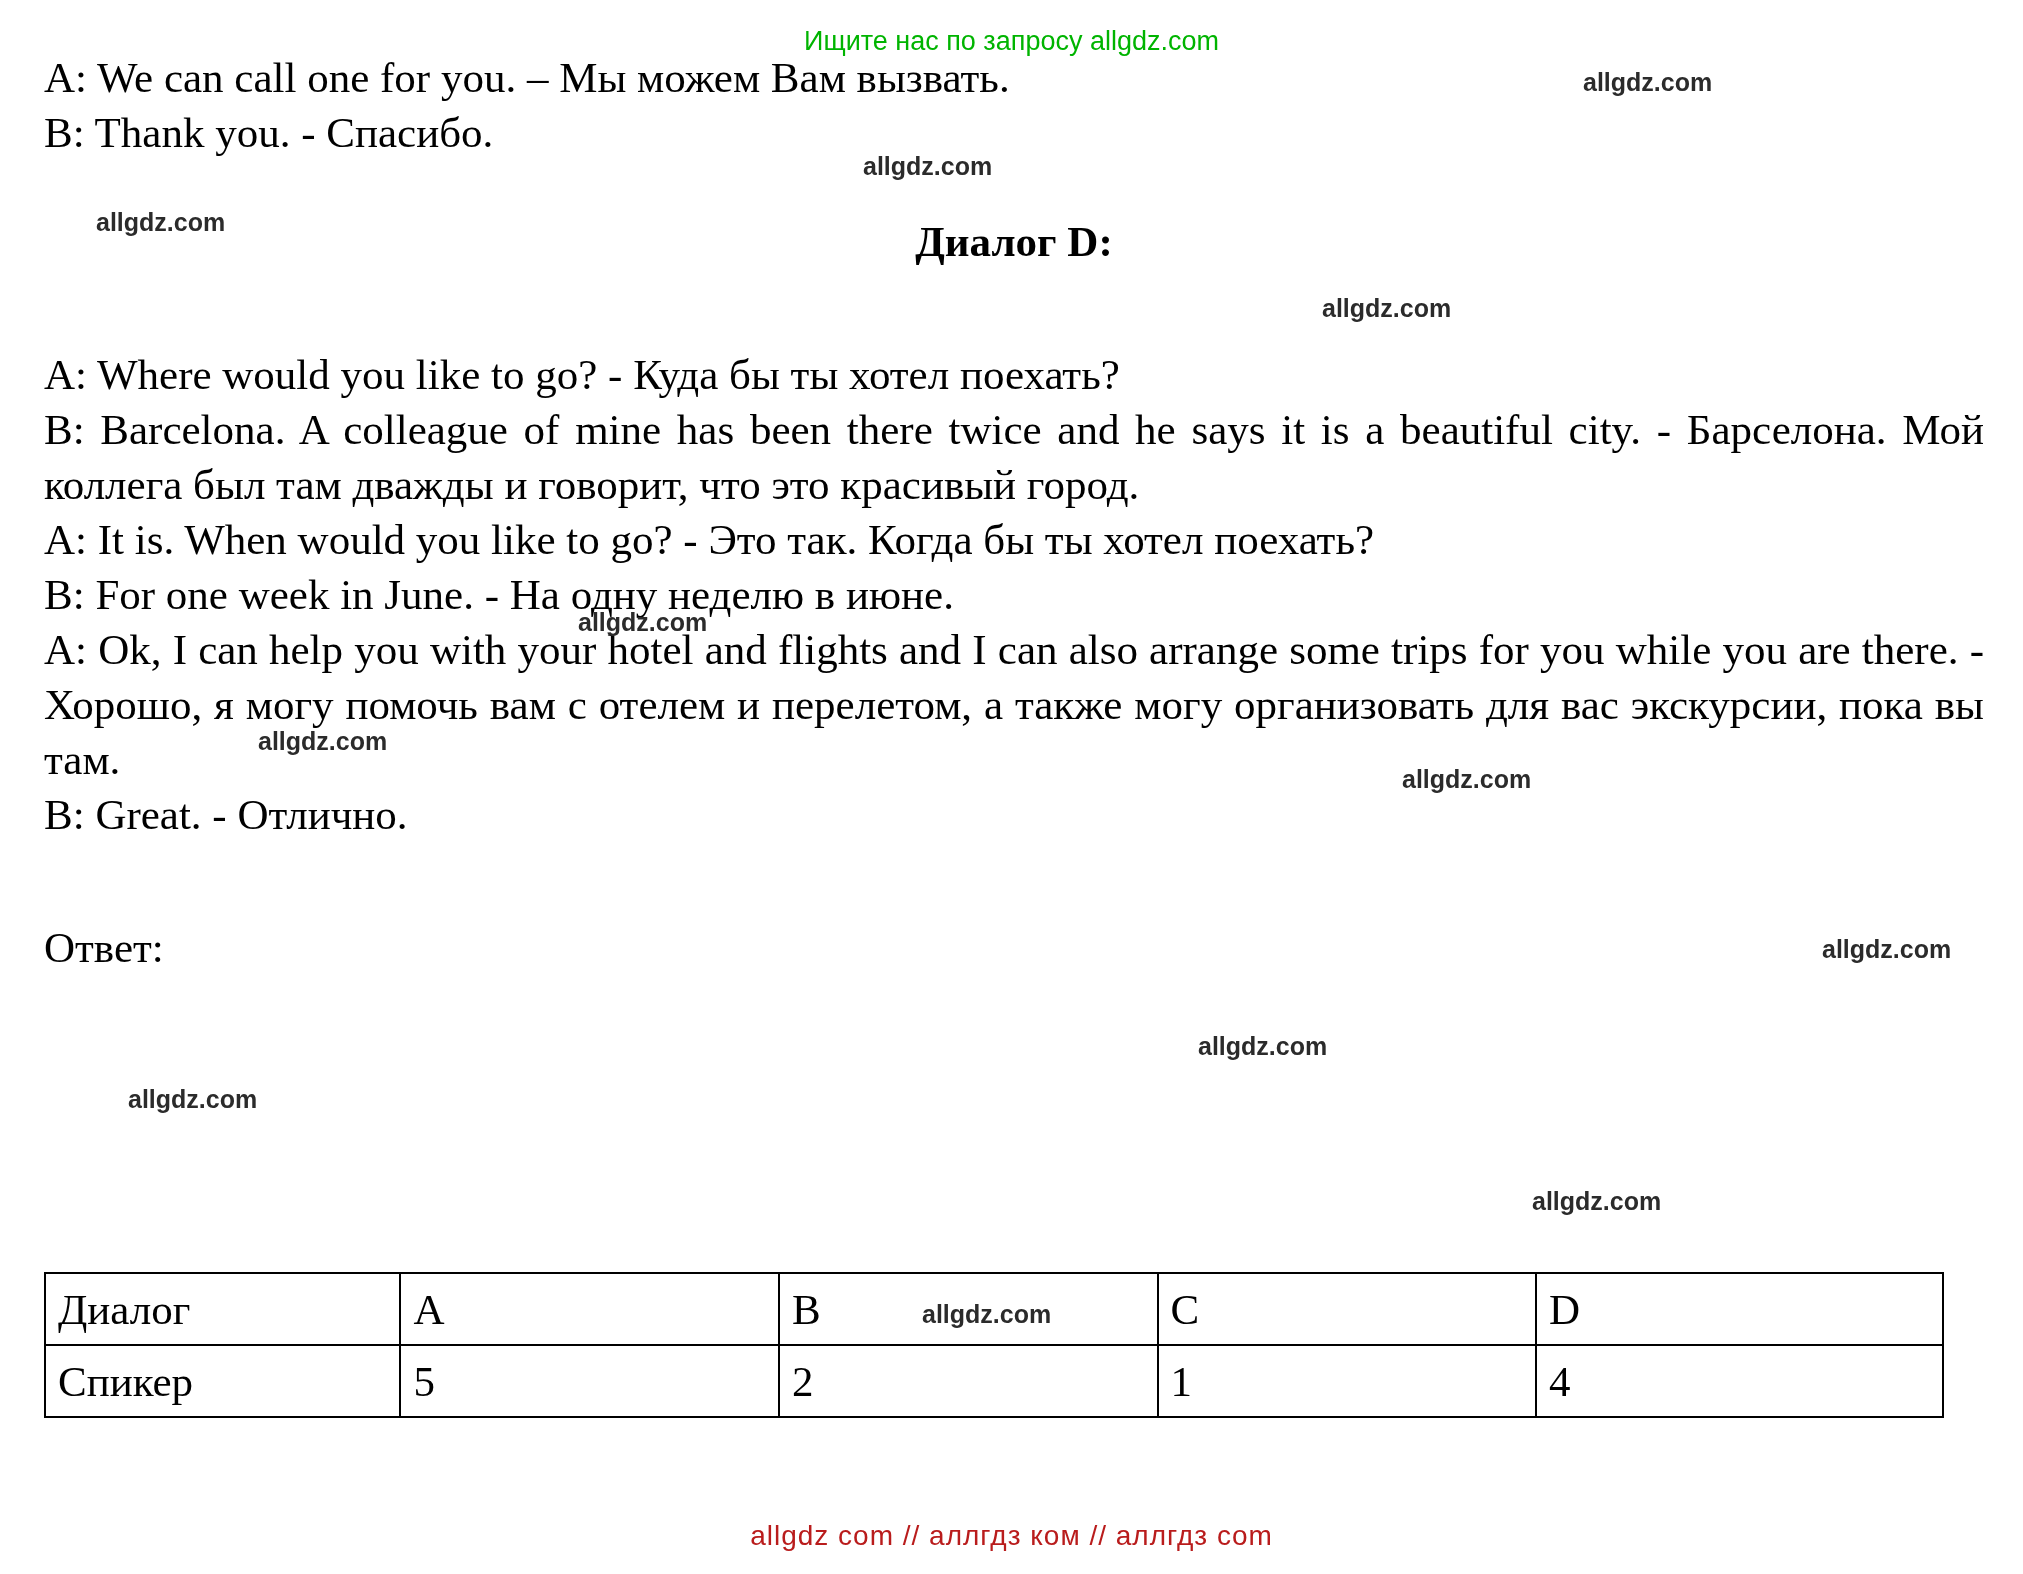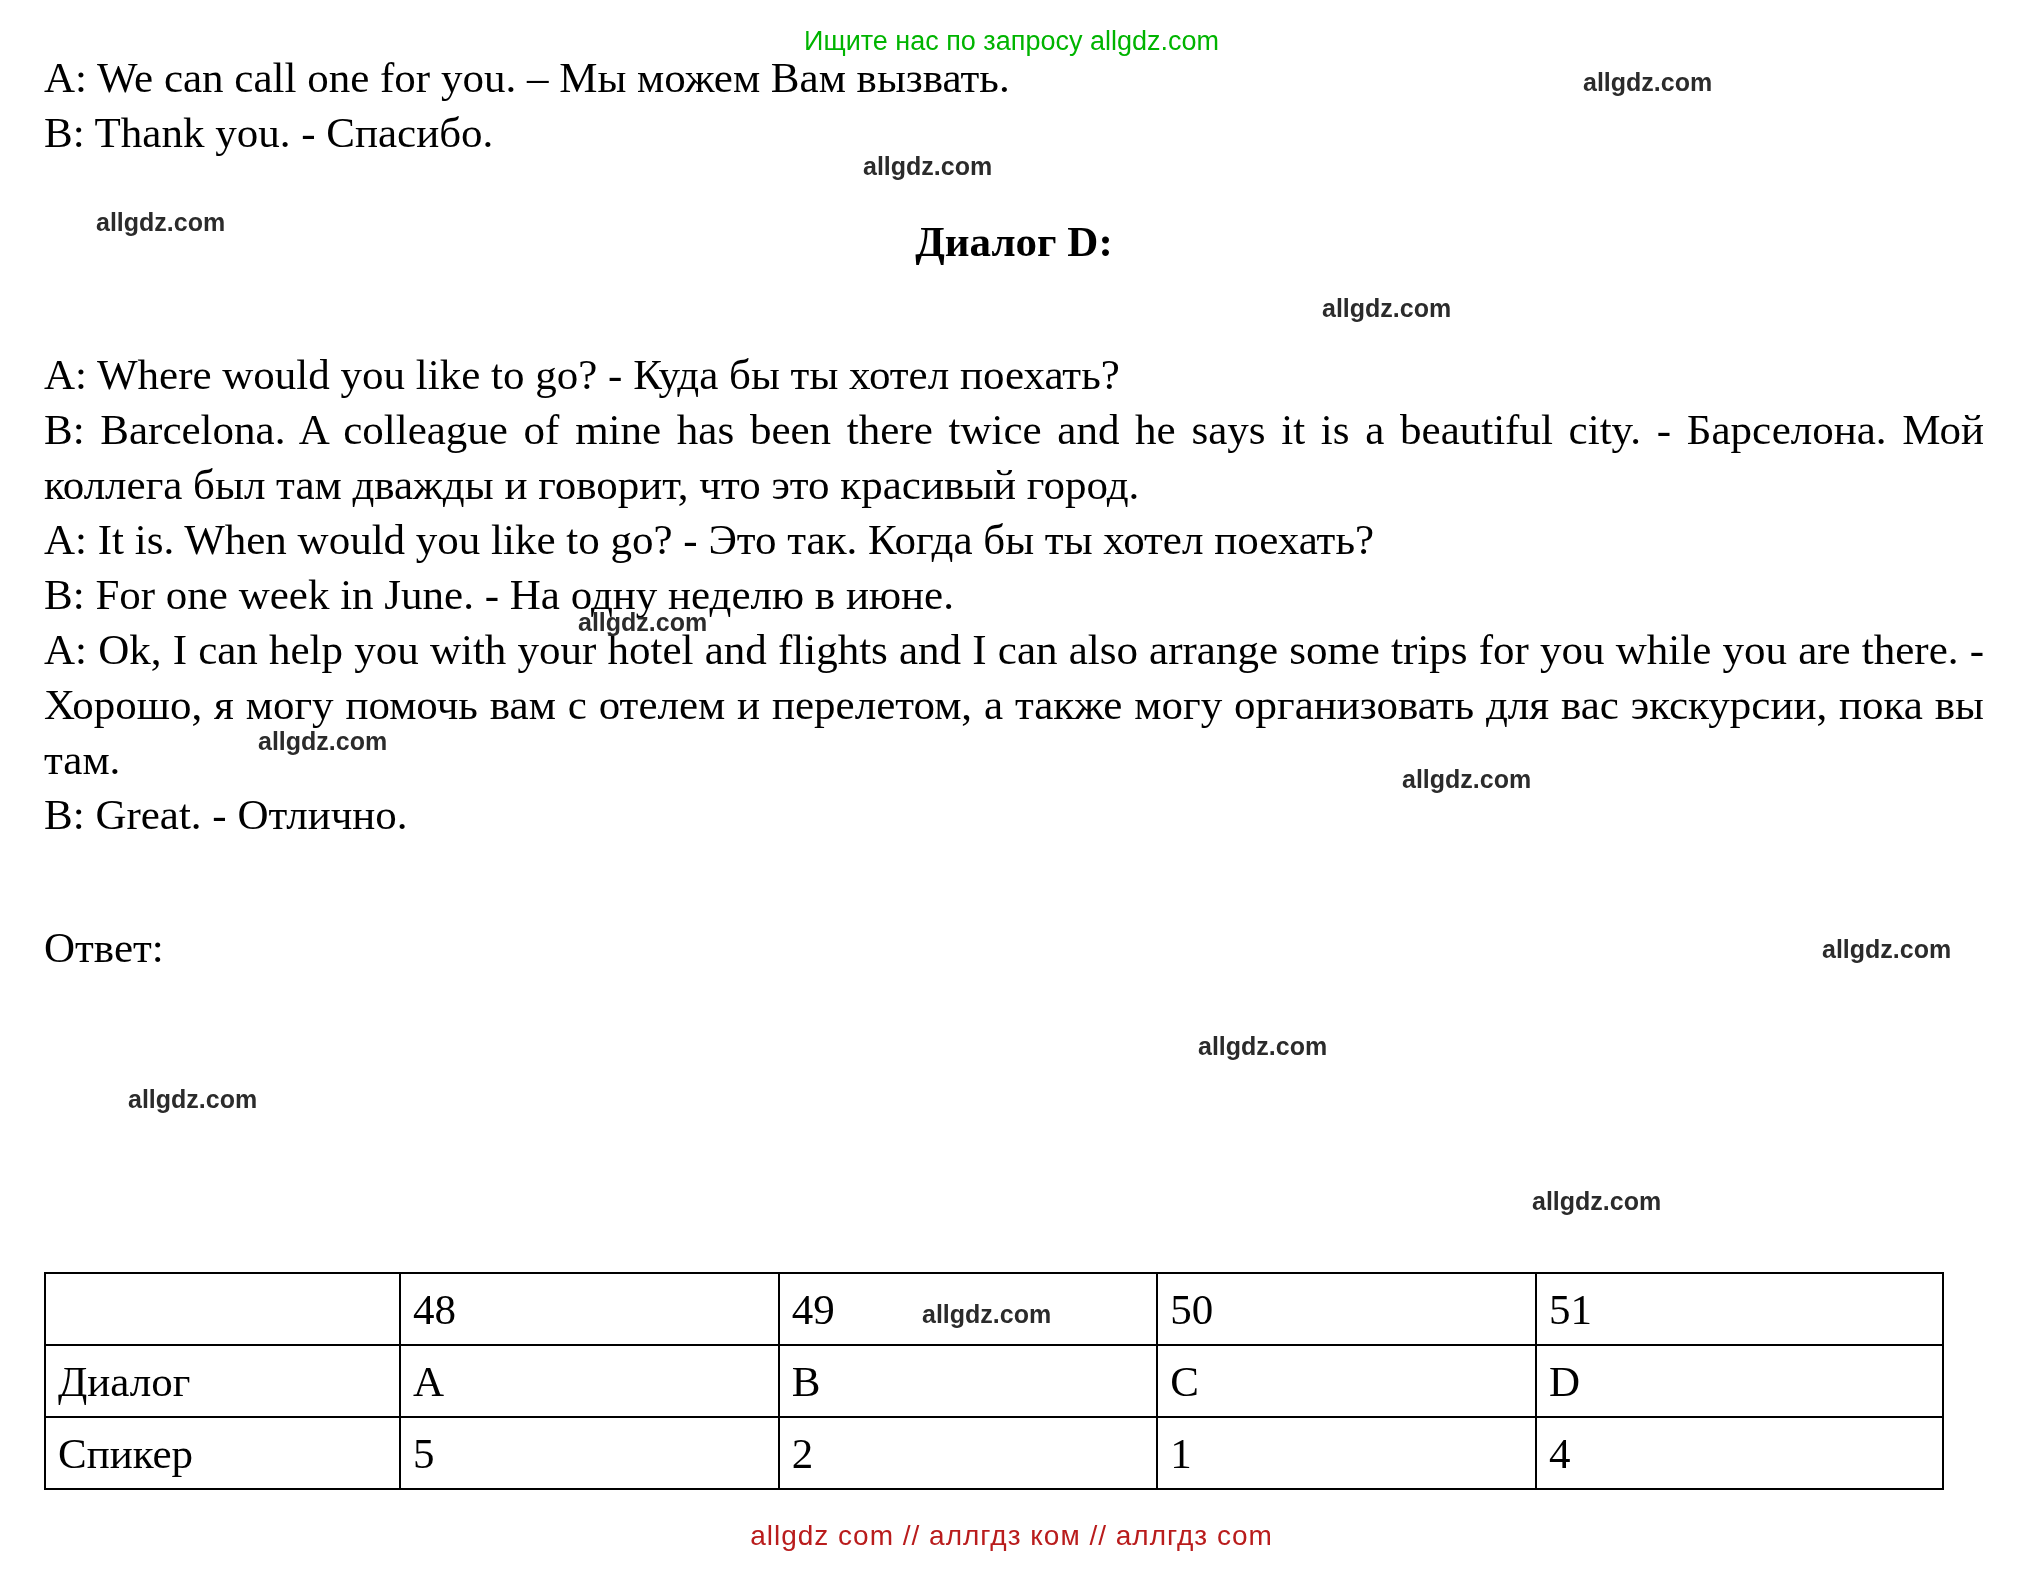--- a/index.html
+++ b/index.html
@@ -133,27 +133,20 @@
 
     <div class="spacer-lg"></div>
 
     <div class="line">Ответ:</div>
 
   </div>
 
   <table class="answer">
     <tbody>
       <tr>
-        <td class="label"></td>
-        <td class="c1">48</td>
-        <td class="c2">49</td>
-        <td class="c3">50</td>
-        <td class="c4">51</td>
-      </tr>
-      <tr>
         <td class="label">Диалог</td>
         <td class="c1">A</td>
         <td class="c2">B</td>
         <td class="c3">C</td>
         <td class="c4">D</td>
       </tr>
       <tr>
         <td class="label">Спикер</td>
         <td class="c1">5</td>
         <td class="c2">2</td>

